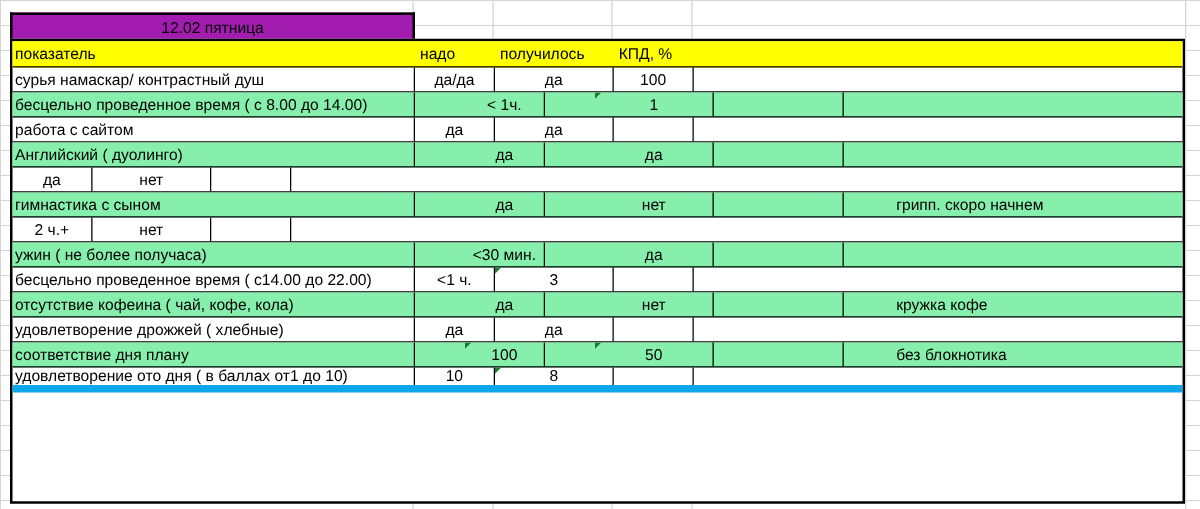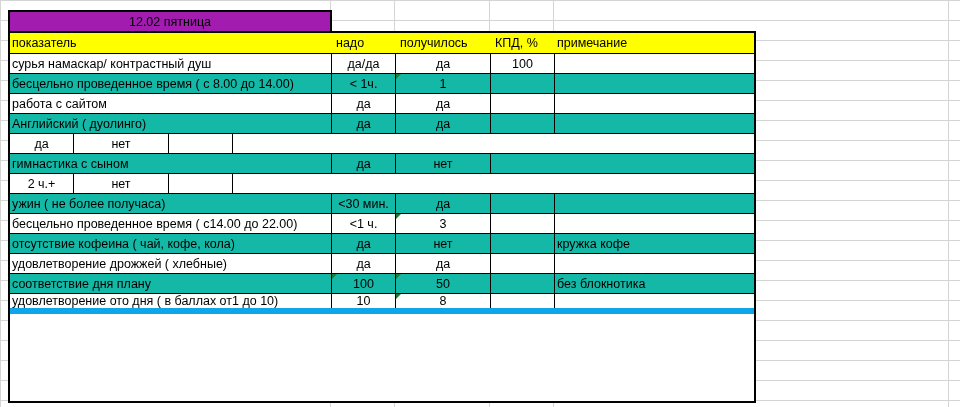--- a/index.html
+++ b/index.html
@@ -15,26 +15,26 @@
   }
   .vgrid { position:absolute; top:0; bottom:0; width:1px; background:#d4d4d4; }
 
   .title-cell {
     position:absolute; left:8px; top:10px; width:320px; height:20px;
     border:2px solid #000; border-bottom:none; background:#a21caf;
     display:flex; align-items:center; justify-content:center;
     font-size:12.5px;
   }
   .sheet {
-    position:absolute; left:8px; top:31px; width:748px;
+    position:absolute; left:8px; top:31px; width:940px;
     border:2px solid #000; background:#fff; box-sizing:border-box;
   }
   .row { display:flex; height:20px; border-bottom:1px solid #000; box-sizing:border-box; }
   .row.header { background:#ffff00; height:21px; }
-  .row.alt { background:#14b8a6; }
+  .row.alt { background:#86efac;gap:40px; }
   .row.last { border-bottom:6px solid #0ea5e9; }
   .cell {
     box-sizing:border-box; border-right:1px solid #000;
     display:flex; align-items:center; padding:0 2px; white-space:nowrap; overflow:hidden;
     position:relative;
   }
   .row.header .cell { border-right:none; }
   .cell:last-child { border-right:none; }
   .c1 { width:322px; }
   .c2 { width:64px; justify-content:center; }
@@ -58,21 +58,20 @@
 <div class="vgrid" style="left:948px"></div>
 
 <div class="title-cell">12.02 пятница</div>
 
 <div class="sheet">
   <div class="row header">
     <div class="cell c1">показатель</div>
     <div class="cell c2">надо</div>
     <div class="cell c3">получилось</div>
     <div class="cell c4">КПД, %</div>
-    <div class="cell c5">примечание</div>
   </div>
 
   <div class="row">
     <div class="cell c1">сурья намаскар/ контрастный душ</div>
     <div class="cell c2">да/да</div>
     <div class="cell c3">да</div>
     <div class="cell c4">100</div>
     <div class="cell c5"></div>
   </div>
   <div class="row alt">
@@ -100,20 +99,21 @@
     <div class="cell c2">да</div>
     <div class="cell c3">нет</div>
     <div class="cell c4"></div>
     <div class="cell c5"></div>
   </div>
   <div class="row alt">
     <div class="cell c1">гимнастика с сыном</div>
     <div class="cell c2">да</div>
     <div class="cell c3">нет</div>
     <div class="cell c4"></div>
+    <div class="cell c5">грипп. скоро начнем</div>
   </div>
   <div class="row">
     <div class="cell c2">2 ч.+</div>
     <div class="cell c3">нет</div>
     <div class="cell c4"></div>
     <div class="cell c5"></div>
   </div>
   <div class="row alt">
     <div class="cell c1">ужин ( не более получаса)</div>
     <div class="cell c2">&lt;30 мин.</div>

